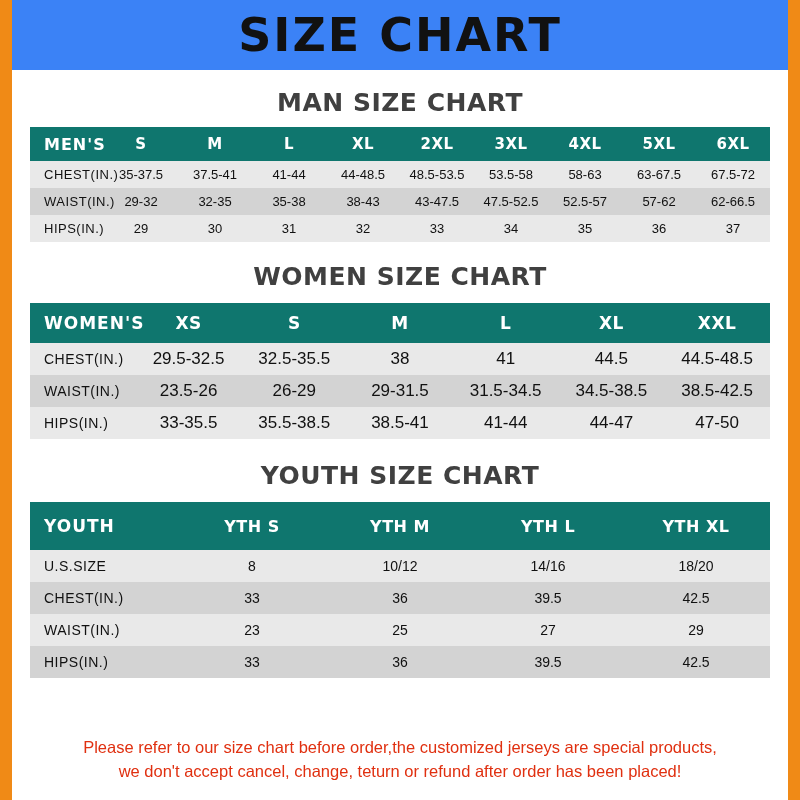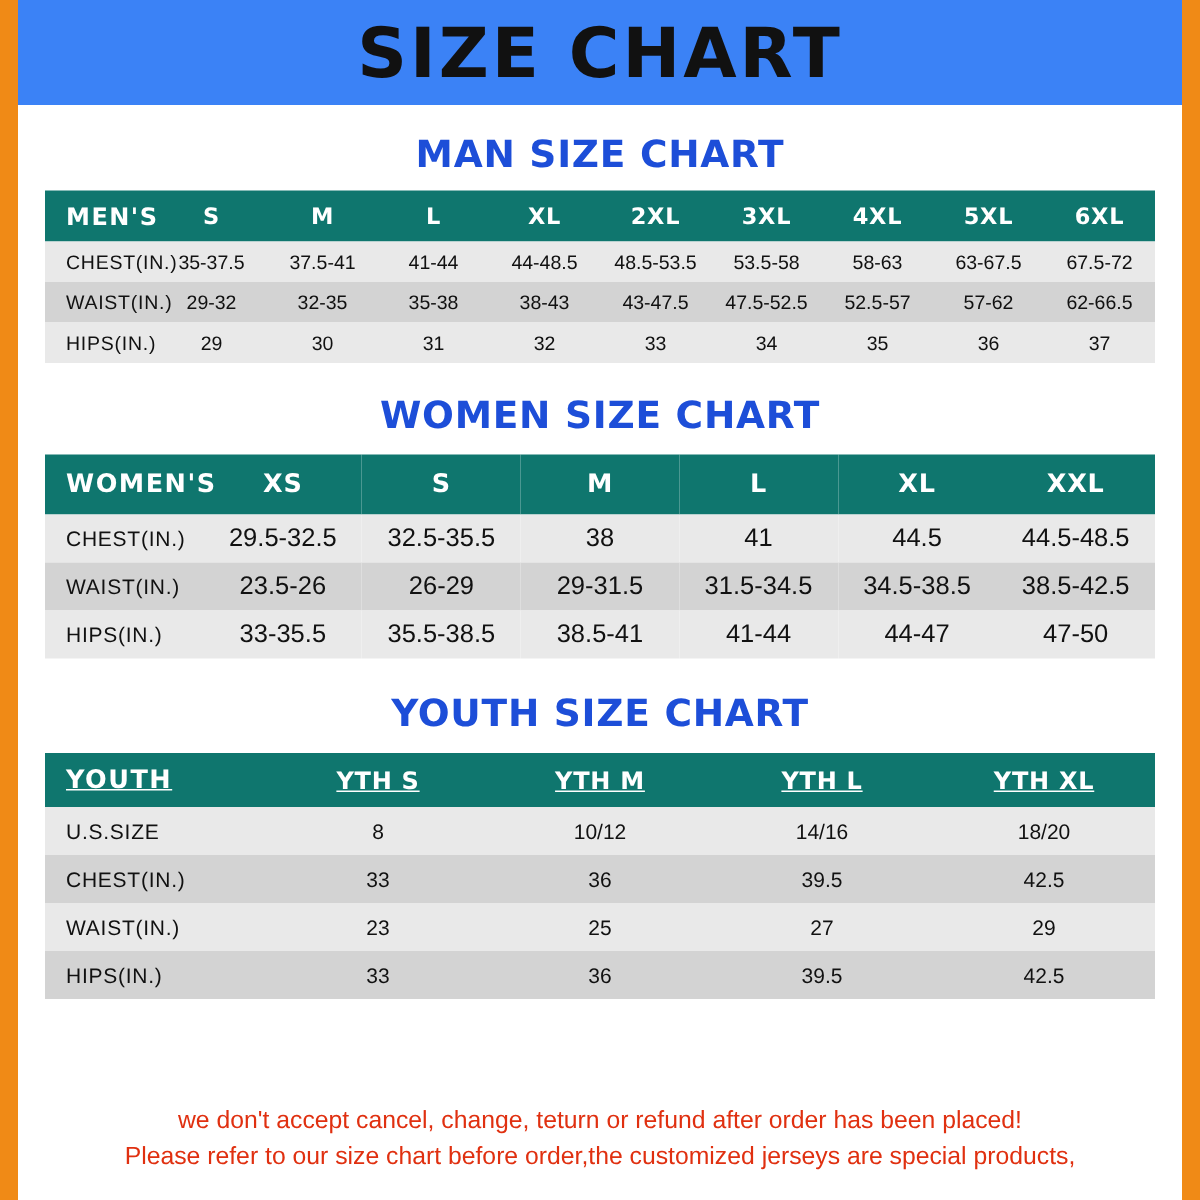--- a/index.html
+++ b/index.html
@@ -44,21 +44,21 @@
     flex: 1;
     padding: 0 18px;
     box-sizing: border-box;
     display: flex;
     flex-direction: column;
   }
   .section-title {
     font-family: "DejaVu Sans", sans-serif;
     font-weight: bold;
     font-size: 25px;
-    color: #1d4ed8;
+    color: #404040;
     text-align: center;
     letter-spacing: 0.5px;
   }
   .t1 { margin-top: 18px; margin-bottom: 10px; }
   .t2 { margin-top: 20px; margin-bottom: 12px; }
   .t3 { margin-top: 22px; margin-bottom: 12px; }
 
   table {
     width: 100%;
     border-collapse: collapse;
@@ -102,21 +102,21 @@
   }
   .stripe-a { background: #e9e9e9; }
   .stripe-b { background: #d3d3d3; }
 
   
   .women .hdr-row td { font-size: 17px; height: 40px; }
   .women .hdr-row td.rowlabel { font-size: 17px; }
   .women .body-row td { height: 32px; font-size: 17px; }
   .women .body-row td.rowlabel { font-size: 14px; }
 
-  .youth .hdr-row td { font-size: 16px; height: 36px; text-decoration: underline; }
+  .youth .hdr-row td { font-size: 16px; height: 48px; }
   .youth .hdr-row td.rowlabel { font-size: 17px; }
   .youth .body-row td { height: 32px; font-size: 14px; }
   .youth .body-row td.rowlabel { font-size: 14px; }
 
   .footer-note {
     margin-top: auto;
     padding: 14px 6px 16px 6px;
     color: #e03010;
     font-size: 16.5px;
     line-height: 1.45;
@@ -266,18 +266,18 @@
           <td class="rowlabel">HIPS(IN.)</td>
           <td>33</td>
           <td>36</td>
           <td>39.5</td>
           <td>42.5</td>
         </tr>
       </tbody>
     </table>
 
     <div class="footer-note">
+      <div>Please refer to our size chart before order,the customized jerseys are special products,</div>
       <div>we don't accept cancel, change, teturn or refund after order has been placed!</div>
-      <div>Please refer to our size chart before order,the customized jerseys are special products,</div>
     </div>
 
   </div>
 </div>
 
 </body></html>

